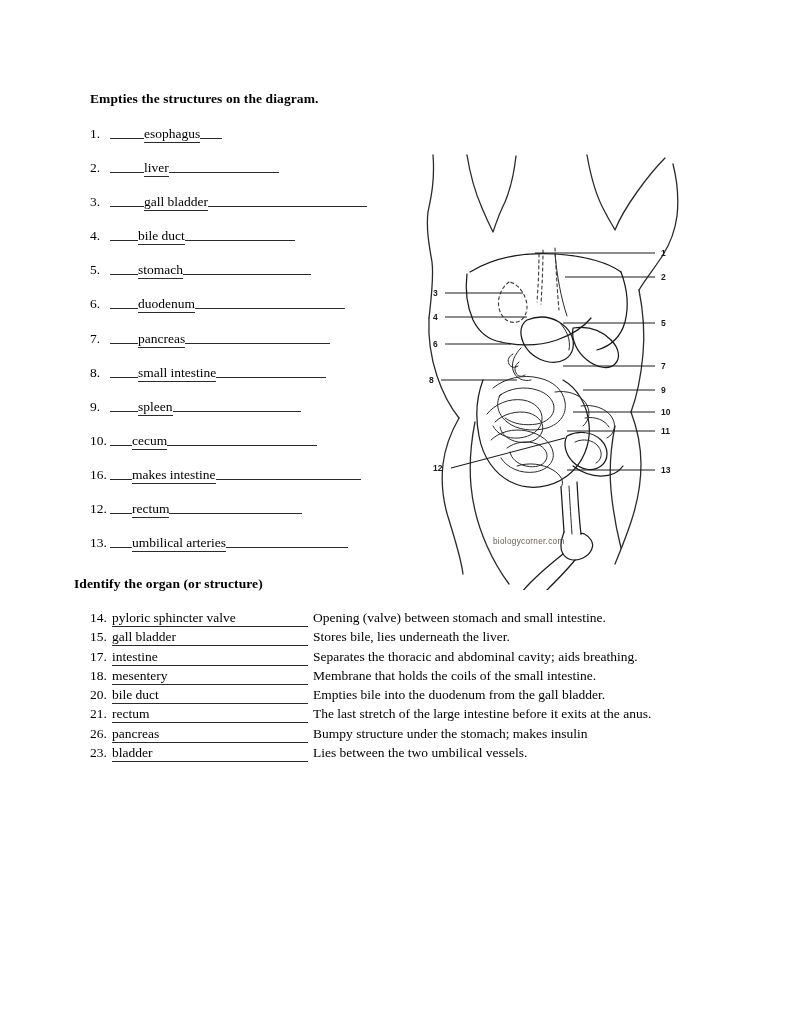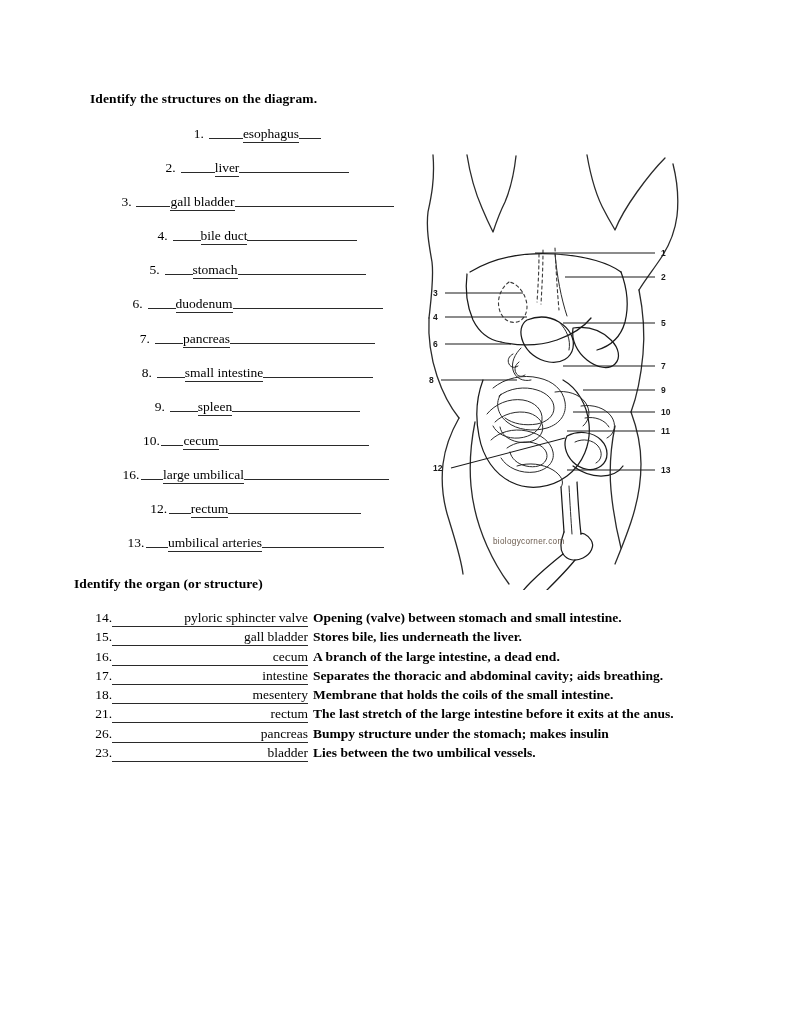--- a/index.html
+++ b/index.html
@@ -30,21 +30,20 @@
   }
   #heading-structures { left: 90px; top: 91px; }
   #heading-organ      { left: 74px; top: 576px; }
 
   
   .q1-list {
     position: absolute;
     left: 90px;
     top: 125px;
     width: 330px;
-    text-align: center;
   }
   .q1-row {
     height: 34.1px;
     font-size: 13.5px;
     line-height: 16px;
     white-space: nowrap;
     display: block;
   }
   .q1-num {
     display: inline-block;
@@ -72,33 +71,31 @@
   }
   .q2-row {
     height: 19.3px;
     font-size: 13.5px;
     line-height: 17px;
     white-space: nowrap;
   }
   .q2-num {
     display: inline-block;
     min-width: 22px;
-    text-align: right;
   }
   .q2-answer {
     display: inline-block;
-    text-align: right;
+    text-align: left;
     border-bottom: 1px solid #2a2a2a;
     width: 196px;
     overflow: visible;
   }
   .q2-desc {
     display: inline-block;
     padding-left: 5px;
-    font-weight: bold;
   }
 
   
   #diagram {
     position: absolute;
     left: 415px;
     top: 150px;
     width: 285px;
     height: 440px;
   }
@@ -119,46 +116,46 @@
   .organ-thin { fill: none; stroke: #2a2a2a; stroke-width: 1; stroke-linecap: round; stroke-linejoin: round; }
   .body-line { fill: none; stroke: #2a2a2a; stroke-width: 1.3; stroke-linecap: round; stroke-linejoin: round; }
   .dashed { fill: none; stroke: #3a3a3a; stroke-width: 1.1; stroke-dasharray: 3 3; stroke-linecap: round; }
   .leader { stroke: #1a1a1a; stroke-width: 1.1; fill: none; }
 </style>
 </head>
 <body>
 
 <div class="page">
 
-  <div class="heading" id="heading-structures">Identify the structures on the diagram.</div>
+  <div class="heading" id="heading-structures">Empties the structures on the diagram.</div>
 
   <div class="q1-list">
       <div class="q1-row"><span class="q1-num">1.</span><span class="blank" style="width: 34px;"></span><span class="ans">esophagus</span><span class="blank" style="width: 22px;"></span></div>
       <div class="q1-row"><span class="q1-num">2.</span><span class="blank" style="width: 34px;"></span><span class="ans">liver</span><span class="blank" style="width: 110px;"></span></div>
       <div class="q1-row"><span class="q1-num">3.</span><span class="blank" style="width: 34px;"></span><span class="ans">gall bladder</span><span class="blank" style="width: 159px;"></span></div>
       <div class="q1-row"><span class="q1-num">4.</span><span class="blank" style="width: 28px;"></span><span class="ans">bile duct</span><span class="blank" style="width: 110px;"></span></div>
       <div class="q1-row"><span class="q1-num">5.</span><span class="blank" style="width: 28px;"></span><span class="ans">stomach</span><span class="blank" style="width: 128px;"></span></div>
       <div class="q1-row"><span class="q1-num">6.</span><span class="blank" style="width: 28px;"></span><span class="ans">duodenum</span><span class="blank" style="width: 150px;"></span></div>
       <div class="q1-row"><span class="q1-num">7.</span><span class="blank" style="width: 28px;"></span><span class="ans">pancreas</span><span class="blank" style="width: 145px;"></span></div>
       <div class="q1-row"><span class="q1-num">8.</span><span class="blank" style="width: 28px;"></span><span class="ans">small intestine</span><span class="blank" style="width: 110px;"></span></div>
       <div class="q1-row"><span class="q1-num">9.</span><span class="blank" style="width: 28px;"></span><span class="ans">spleen</span><span class="blank" style="width: 128px;"></span></div>
       <div class="q1-row"><span class="q1-num">10.</span><span class="blank" style="width: 22px;"></span><span class="ans">cecum</span><span class="blank" style="width: 150px;"></span></div>
-      <div class="q1-row"><span class="q1-num">16.</span><span class="blank" style="width: 22px;"></span><span class="ans">large umbilical</span><span class="blank" style="width: 145px;"></span></div>
+      <div class="q1-row"><span class="q1-num">16.</span><span class="blank" style="width: 22px;"></span><span class="ans">makes intestine</span><span class="blank" style="width: 145px;"></span></div>
       <div class="q1-row"><span class="q1-num">12.</span><span class="blank" style="width: 22px;"></span><span class="ans">rectum</span><span class="blank" style="width: 133px;"></span></div>
       <div class="q1-row"><span class="q1-num">13.</span><span class="blank" style="width: 22px;"></span><span class="ans">umbilical arteries</span><span class="blank" style="width: 122px;"></span></div>
     </div>
 
   <div class="heading" id="heading-organ">Identify the organ (or structure)</div>
 
   <div class="q2-list">
       <div class="q2-row"><span class="q2-num">14.</span><span class="q2-answer">pyloric sphincter valve</span><span class="q2-desc">Opening (valve) between stomach and small intestine.</span></div>
       <div class="q2-row"><span class="q2-num">15.</span><span class="q2-answer">gall bladder</span><span class="q2-desc">Stores bile, lies underneath the liver.</span></div>
-      <div class="q2-row"><span class="q2-num">16.</span><span class="q2-answer">cecum</span><span class="q2-desc">A branch of the large intestine, a dead end.</span></div>
       <div class="q2-row"><span class="q2-num">17.</span><span class="q2-answer">intestine</span><span class="q2-desc">Separates the thoracic and abdominal cavity; aids breathing.</span></div>
       <div class="q2-row"><span class="q2-num">18.</span><span class="q2-answer">mesentery</span><span class="q2-desc">Membrane that holds the coils of the small intestine.</span></div>
+      <div class="q2-row"><span class="q2-num">20.</span><span class="q2-answer">bile duct</span><span class="q2-desc">Empties bile into the duodenum from the gall bladder.</span></div>
       <div class="q2-row"><span class="q2-num">21.</span><span class="q2-answer">rectum</span><span class="q2-desc">The last stretch of the large intestine before it exits at the anus.</span></div>
       <div class="q2-row"><span class="q2-num">26.</span><span class="q2-answer">pancreas</span><span class="q2-desc">Bumpy structure under the stomach; makes insulin</span></div>
       <div class="q2-row"><span class="q2-num">23.</span><span class="q2-answer">bladder</span><span class="q2-desc">Lies between the two umbilical vessels.</span></div>
     </div>
 
   <div id="diagram">
     <svg width="285" height="440" viewBox="0 0 285 440" xmlns="http://www.w3.org/2000/svg">
 
       <path class="body-line" d="M18,5 C20,30 16,48 13,62 C11,78 14,95 17,112 C19,128 16,150 14,168"></path>
       <path class="body-line" d="M52,5 C55,24 60,42 67,58 C72,70 76,78 78,82 C80,76 84,64 90,52 C95,40 99,24 101,6"></path>

